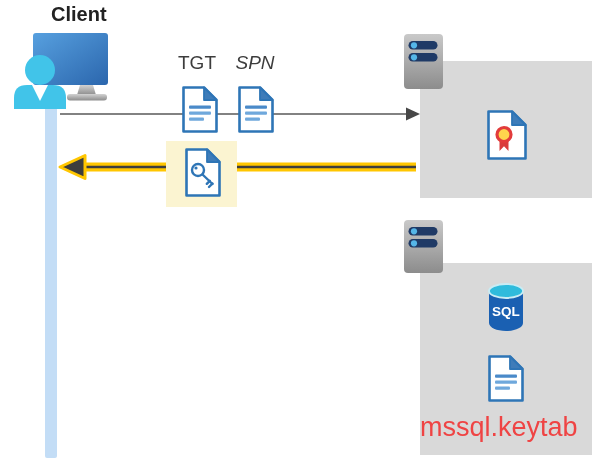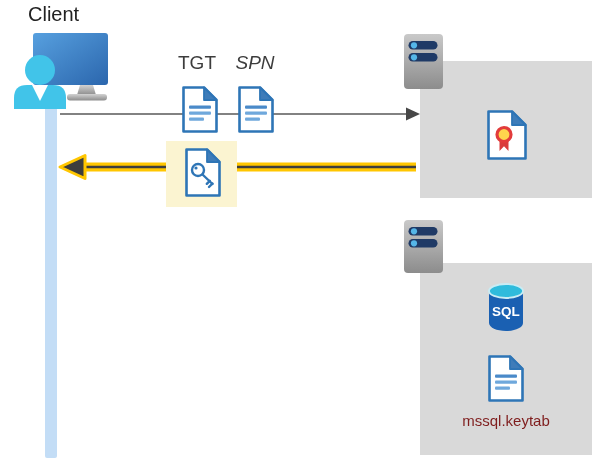--- a/index.html
+++ b/index.html
@@ -2,24 +2,24 @@
 <html><head>
 <meta charset="utf-8">
 <style>
   html,body{margin:0;padding:0;background:#fff;}
   .canvas{
     position:relative;width:600px;height:468px;background:#ffffff;
     font-family:"Liberation Sans",sans-serif;overflow:hidden;
   }
   .abs{position:absolute;}
   .heading{
-    font-weight:normal;color:#222222;font-size:20px;line-height:23px;
+    font-weight:bold;color:#222222;font-size:20px;line-height:23px;margin-left:23px;
   }
   .small-label{color:#3d3d3d;font-size:19px;}
-  .file-label{color:#7f1d1d;font-size:15px;text-align:center;}
+  .file-label{color:#ef4444;font-size:27px;text-align:left;}
   .panel{background:#d9d9d9;}
   .lifeline{
     background:#c3ddf6;border-radius:2px;
   }
   .highlight{
     background:#fbf4d1;
   }
   
   .z-line{z-index:1}
   .z-arrow{z-index:2}

